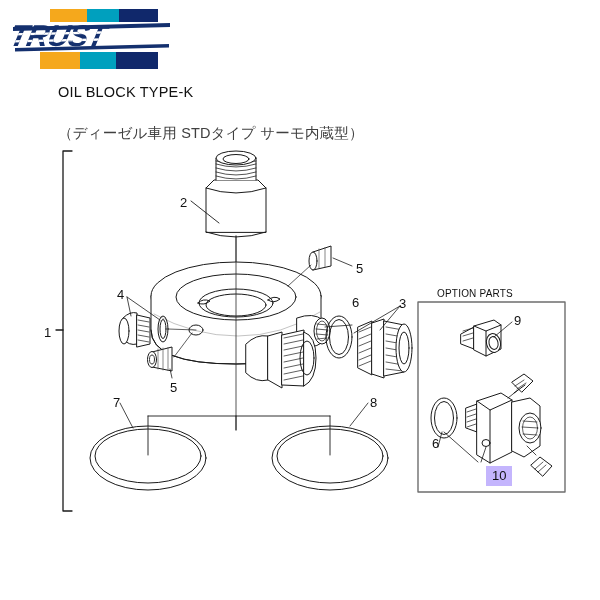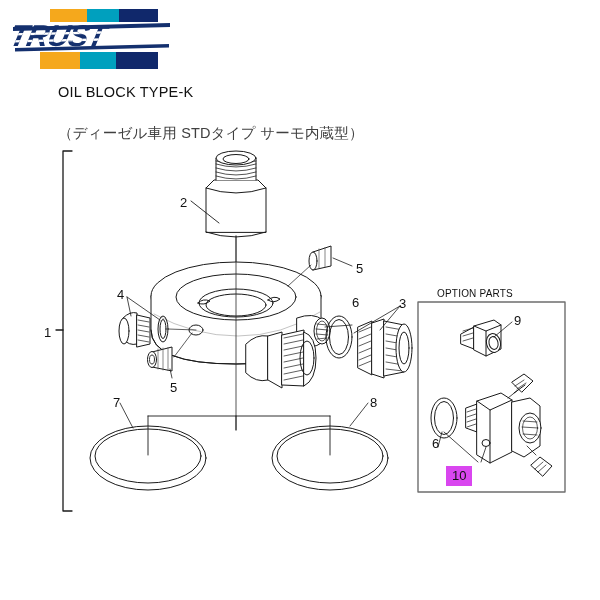--- a/index.html
+++ b/index.html
@@ -410,16 +410,16 @@
       <div class="callout" style="left: 180px; top: 196px;">2</div>
       <div class="callout" style="left: 399px; top: 297px;">3</div>
       <div class="callout" style="left: 117px; top: 288px;">4</div>
       <div class="callout" style="left: 356px; top: 262px;">5</div>
       <div class="callout" style="left: 170px; top: 381px;">5</div>
       <div class="callout" style="left: 352px; top: 296px;">6</div>
       <div class="callout" style="left: 113px; top: 396px;">7</div>
       <div class="callout" style="left: 370px; top: 396px;">8</div>
       <div class="callout" style="left: 514px; top: 314px;">9</div>
       <div class="callout" style="left: 432px; top: 437px;">6</div>
-      <div class="callout hl" style="left: 446px; top: 466px; background: #d946ef;">10</div>
+      <div class="callout hl" style="left: 486px; top: 466px; background: #c4b5fd;">10</div>
     </div>
 
 </div>
 
 </body></html>

